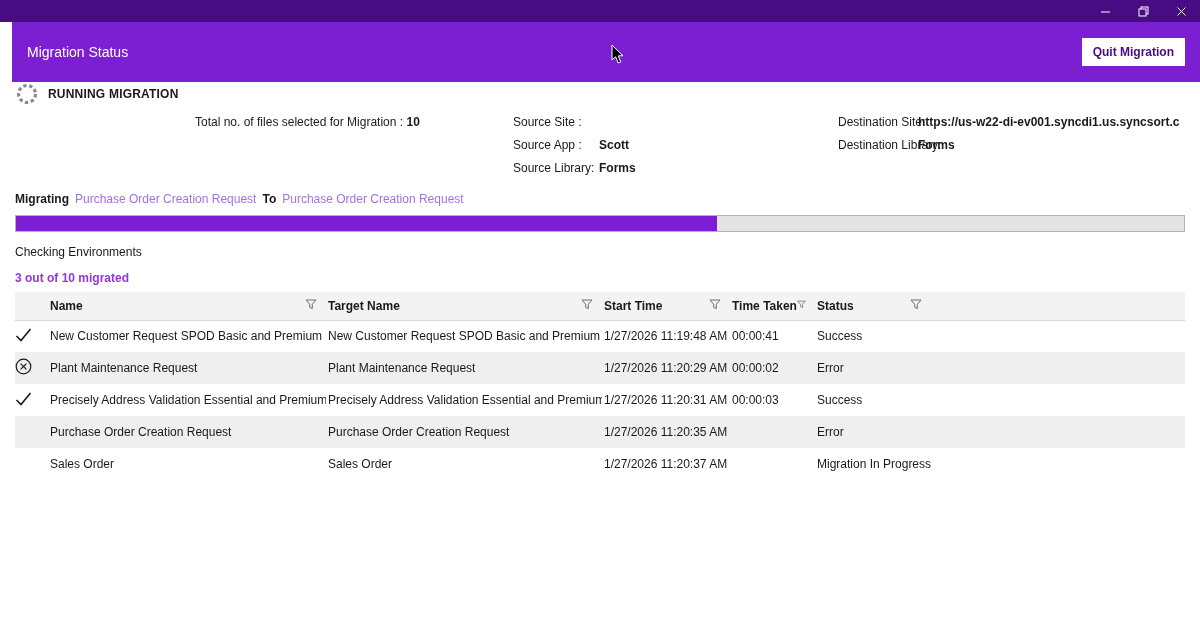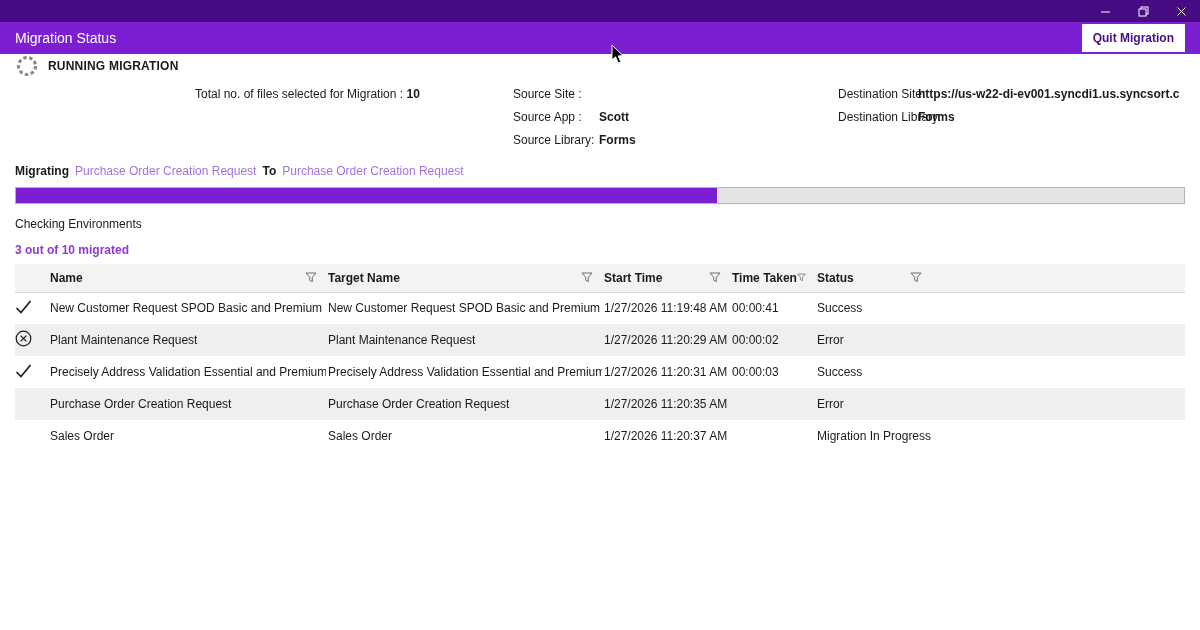--- a/index.html
+++ b/index.html
@@ -15,22 +15,22 @@
   
   .titlebar {
     height:22px; background:var(--titlebar-bg,#470c83);
     display:flex; align-items:center; position:relative; color:#fff;
   }
   .titlebar-title { flex:1; text-align:center; font-size:12px; font-weight:bold; }
   .titlebar-buttons { position:absolute; right:0; top:0; height:22px; display:flex; }
   .tb-btn { width:38px; height:22px; display:flex; align-items:center; justify-content:center; cursor:default; }
   
   .appbar {
-    height:32px; background:var(--appbar-bg,#7c1fd2);
-    display:flex; align-items:center; justify-content:space-between; padding:0 15px;
+    height:60px; background:var(--appbar-bg,#7c1fd2);
+    display:flex; align-items:center; justify-content:space-between; padding:0 15px;margin-left:12px;
   }
   .appbar-title { color:#fff; font-size:14px; }
   .quit-btn {
     background:#fff; color:var(--titlebar-bg,#470c83); font-weight:bold; font-size:12px;
     border:1px solid #ffffff; padding:6px 10px; font-family:inherit; cursor:pointer;
   }
   
   .content { padding:0 15px; position:relative; }
   .status-area { position:relative; height:108px; }
   .running-row { position:absolute; left:0; top:28; display:flex; align-items:center; gap:9px; }
@@ -60,21 +60,21 @@
   .migrated-text { margin-top:12px; color:var(--migrated-text,#9138d8); font-weight:bold; }
   
   .details-header { margin-top:28px; display:flex; align-items:center; gap:7px; cursor:pointer; }
   .details-label { font-weight:bold; }
   table.grid { width:1170px; border-collapse:collapse; table-layout:fixed; margin-top:7px; }
   table.grid th, table.grid td {
     font-size:12px; text-align:left; vertical-align:middle; overflow:hidden; white-space:nowrap;
   }
   thead tr { background:var(--table-header-bg,#f3f3f3); height:28px; }
   thead th { font-weight:bold; border-bottom:1px solid #d6d6d6; }
-  .th-inner { display:flex; align-items:center; justify-content:space-between; padding:0 9px 0 2px; }
+  .th-inner { display:flex; align-items:flex-start; justify-content:space-between; padding:0 9px 0 2px; }
   tbody tr { height:32px; background:#ffffff; }
   tbody tr:nth-child(even) { background:var(--row-alt-bg,#efefef); }
   td { padding-left:2px; }
   td.icon-cell { text-align:center; padding-left:0; }
   
   .mouse-cursor { position:absolute; left:610px; top:44px; z-index:50; pointer-events:none; }
 </style>
 </head>
 <body>
 

